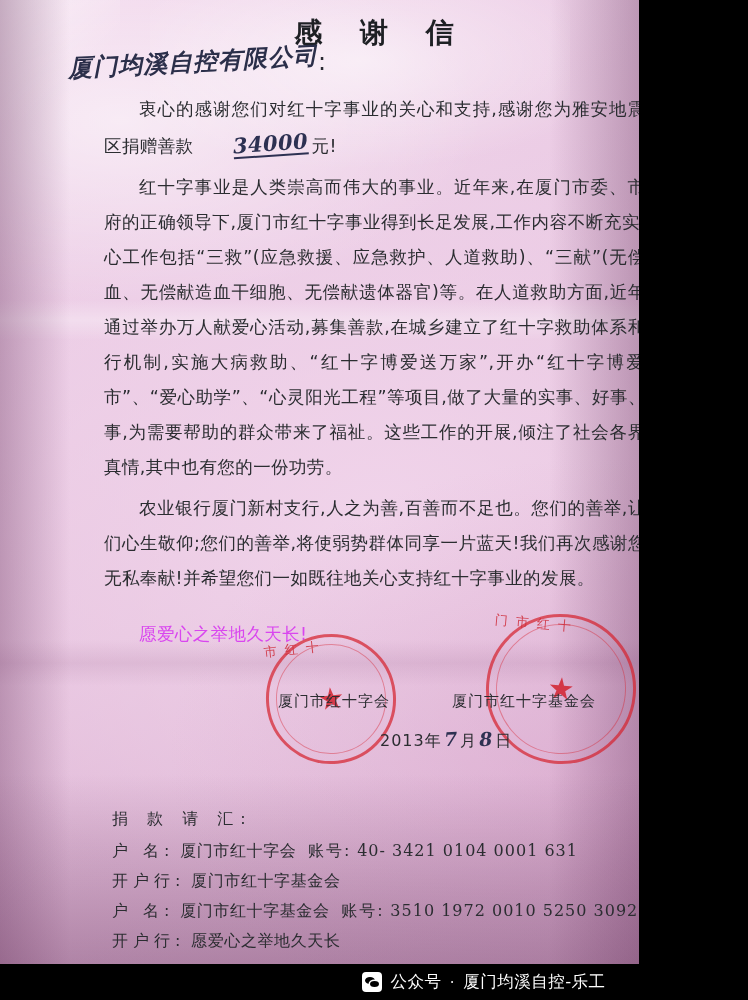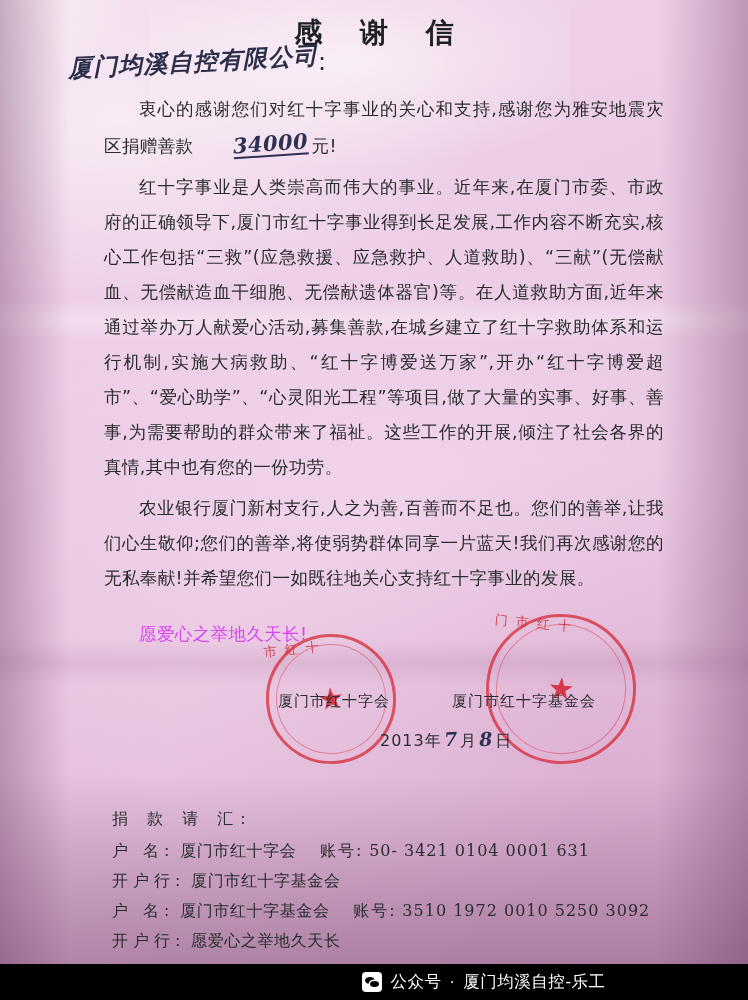--- a/index.html
+++ b/index.html
@@ -5,21 +5,21 @@
   html, body {
     margin: 0;
     padding: 0;
     background: #000;
   }
   body {
     font-family: "DejaVu Sans", sans-serif;
   }
   .page {
     position: relative;
-    width: 748px;
+    width: 639px;
     height: 1000px;
     overflow: hidden;
     background: #000;
   }
   
   .paper {
     position: absolute;
     left: 0;
     top: 0;
     width: 748px;
@@ -231,21 +231,21 @@
   .bank-title {
     letter-spacing: 7px;
     margin-bottom: 2px;
   }
   .bank-row {
     display: block;
     white-space: nowrap;
   }
   .bank-key { display: inline-block; letter-spacing: 5px; text-align: center; }
   .bank-val { display: inline-block; }
-  .acct-key { display: inline-block; margin-left: 18px; letter-spacing: 2px; }
+  .acct-key { display: inline-block; margin-left: 6px; letter-spacing: 2px; }
   .acct-num { font-family: "DejaVu Serif", serif; letter-spacing: 1px; }
 
   
   .footer {
     position: absolute;
     left: 0;
     bottom: 0;
     width: 748px;
     height: 36px;
     background: #000;
@@ -338,21 +338,21 @@
       <span>2013</span><span>年</span><span class="date-hw">7</span><span>月</span><span class="date-hw">8</span><span>日</span>
     </div>
 
     <div class="bank-block">
       <div class="bank-title">捐 款 请 汇:</div>
 
       <div class="bank-row">
         <span class="bank-key">户 名:</span>
         <span class="bank-val">厦门市红十字会</span>
         <span class="acct-key">账号:</span>
-        <span class="acct-num">50- 3421 0104 0001 631</span>
+        <span class="acct-num">40- 3421 0104 0001 631</span>
       </div>
 
       <div class="bank-row">
         <span class="bank-key">开户行:</span>
         <span class="bank-val">厦门市红十字基金会</span>
       </div>
 
       <div class="bank-row">
         <span class="bank-key">户 名:</span>
         <span class="bank-val">厦门市红十字基金会</span>

